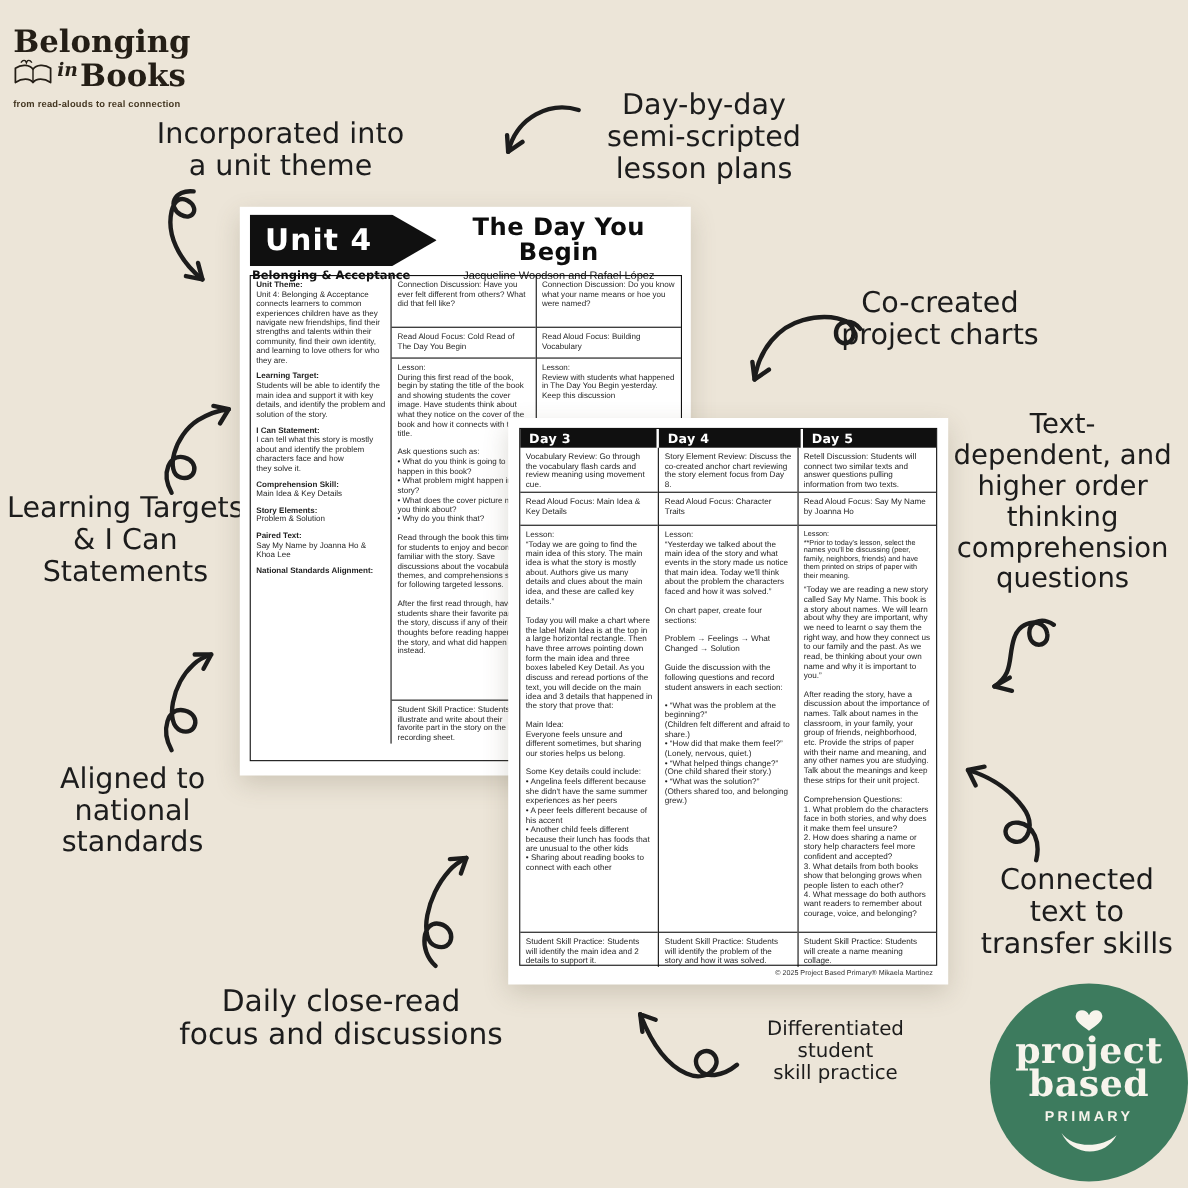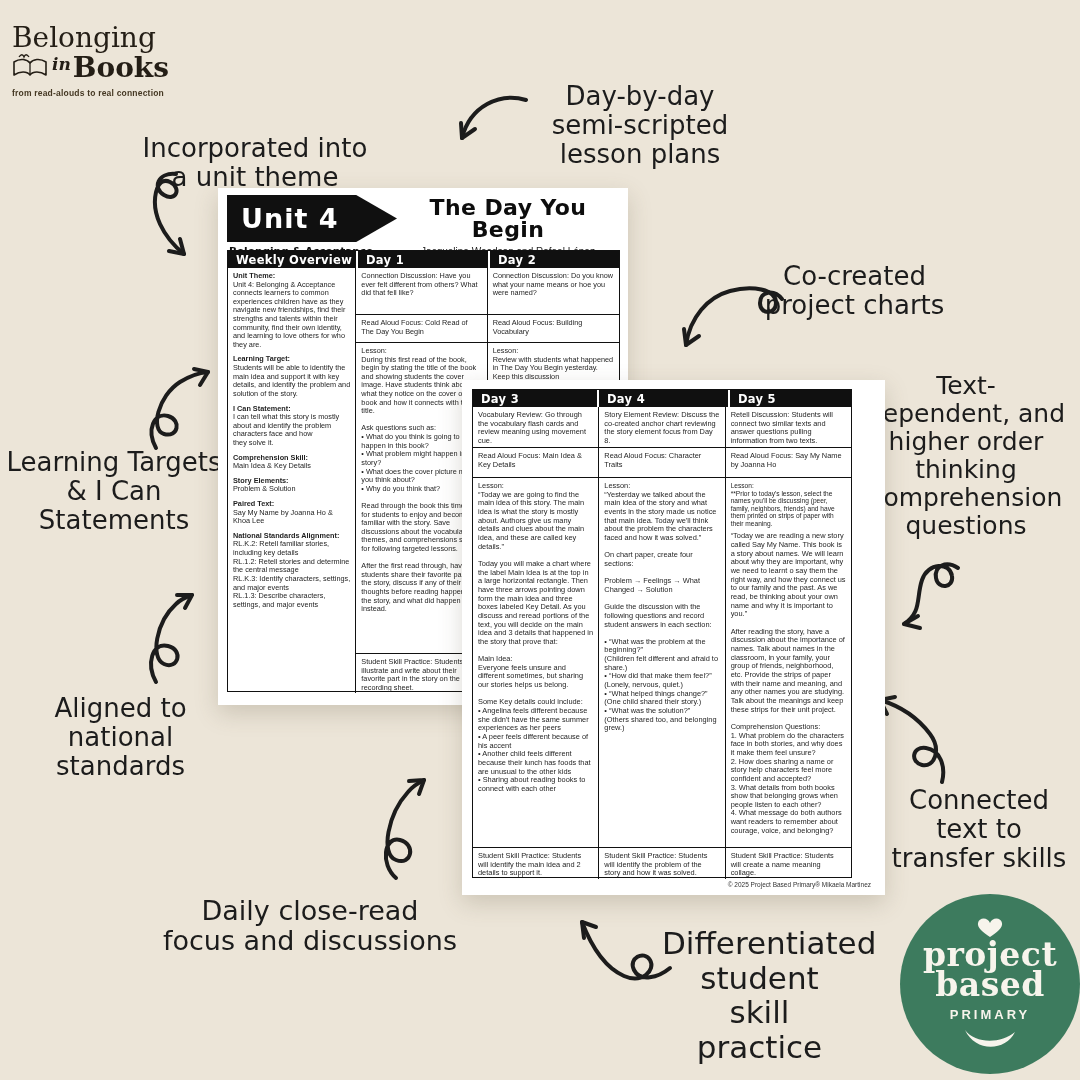--- a/index.html
+++ b/index.html
@@ -3,45 +3,45 @@
 <meta charset="utf-8">
 <style>
   html,body{margin:0;padding:0;}
   body{width:1080px;height:1080px;position:relative;overflow:hidden;
        background:#ece5d8;font-family:"Liberation Sans",sans-serif;color:#1f1f1f;}
   .abs{position:absolute;}
   .pre{white-space:pre-line;}
 
   
   .brand{left:12px;top:24px;width:220px;}
-  .brand-l1{font-family:"DejaVu Serif",serif;font-weight:normal;font-size:28px;color:#241e16;line-height:1;}
+  .brand-l1{font-family:"DejaVu Serif",serif;font-weight:bold;font-size:28px;color:#241e16;line-height:1;}
   .brand-l2{display:flex;align-items:center;margin-top:2px;line-height:1;}
   .brand-in{font-family:"DejaVu Serif",serif;font-style:italic;font-weight:bold;font-size:17px;color:#241e16;margin:0 2px 8px 4px;}
   .brand-books{font-family:"DejaVu Serif",serif;font-weight:bold;font-size:28px;color:#241e16;}
   .brand-tag{margin-top:6px;font-size:8.5px;font-weight:bold;color:#453823;letter-spacing:.2px;}
 
   
   .anno{font-family:"DejaVu Sans",sans-serif;color:#1c1c1c;text-align:center;line-height:1.12;}
-  .anno-unit{left:130px;top:108px;width:250px;font-size:26px;margin-top:26px;}
+  .anno-unit{left:130px;top:108px;width:250px;font-size:26px;}
   .anno-dbd{left:535px;top:82px;width:210px;font-size:26px;}
   .anno-anchor{left:762px;top:262px;width:185px;font-size:26px;}
   .anno-textdep{left:852px;top:372px;width:228px;font-size:25px;}
   .anno-targets{left:0px;top:448px;width:228px;font-size:26px;}
   .anno-aligned{left:38px;top:694px;width:165px;font-size:26px;}
   .anno-daily{left:150px;top:896px;width:320px;font-size:27px;}
-  .anno-diff{left:662px;top:926px;width:195px;font-size:31px;}
+  .anno-diff{left:662px;top:926px;width:195px;font-size:18px;}
   .anno-conn{left:878px;top:786px;width:202px;font-size:26px;}
 
   .arrow{position:absolute;}
   .arrow path{fill:none;stroke:#1c1c1c;stroke-width:4;stroke-linecap:round;stroke-linejoin:round;}
 
   
   .page{background:#ffffff;box-shadow:0 8px 22px rgba(92,80,58,.22);}
   .page1{left:218px;top:188px;width:410px;height:517px;z-index:2;}
-  .page2{left:462px;top:380px;width:400px;height:515px;z-index:3;padding-left:23px;}
+  .page2{left:462px;top:380px;width:400px;height:515px;z-index:3;}
 
   .banner{position:absolute;left:9px;top:7px;width:170px;height:47px;background:#101010;
           clip-path:polygon(0 0,76% 0,100% 50%,76% 100%,0 100%);
           display:flex;align-items:center;padding-left:14px;box-sizing:border-box;}
   .banner span{font-family:"DejaVu Sans",sans-serif;font-weight:bold;font-size:27px;color:#fff;letter-spacing:1px;}
   .p1-sub{position:absolute;left:11px;top:57px;font-family:"DejaVu Sans",sans-serif;font-weight:bold;font-size:10.5px;color:#111;}
   .p1-titlebox{position:absolute;left:178px;top:9px;width:224px;text-align:center;}
   .p1-title{font-family:"DejaVu Sans",sans-serif;font-weight:bold;font-size:22px;letter-spacing:.4px;color:#0d0d0d;line-height:1;}
   .p1-authors{margin-top:5px;font-size:10px;color:#222;}
 
@@ -166,42 +166,32 @@
   <div class="banner">
     <span>Unit 4</span>
   </div>
   <div class="p1-sub">Belonging &amp; Acceptance</div>
   <div class="p1-titlebox">
     <div class="p1-title">The Day You Begin</div>
     <div class="p1-authors">Jacqueline Woodson and Rafael López</div>
   </div>
 
   <div class="tbl t1">
-    <div class="thead">
-      <div class="th c1w">Weekly Overview</div>
-        <div class="thgap"></div>
-      <div class="th" style="width:130px">Day 1</div>
-        <div class="thgap"></div>
-      <div class="th" style="width:129px">Day 2</div>
-    </div>
     <div class="tbody">
       <div class="col c1w">
         <div class="cell ovh">
           <div class="ov-sec"><span class="ov-label">Unit Theme:</span><div class="pre">Unit 4: Belonging &amp; Acceptance connects learners to common experiences children have as they navigate new friendships, find their strengths and talents within their community, find their own identity, and learning to love others for who they are.</div></div>
           <div class="ov-sec"><span class="ov-label">Learning Target:</span><div class="pre">Students will be able to identify the main idea and support it with key details, and identify the problem and solution of the story.</div></div>
           <div class="ov-sec"><span class="ov-label">I Can Statement:</span><div class="pre">I can tell what this story is mostly about and identify the problem characters face and how
 they solve it.</div></div>
           <div class="ov-sec"><span class="ov-label">Comprehension Skill:</span><div class="pre">Main Idea &amp; Key Details</div></div>
           <div class="ov-sec"><span class="ov-label">Story Elements:</span><div class="pre">Problem &amp; Solution</div></div>
           <div class="ov-sec"><span class="ov-label">Paired Text:</span><div class="pre">Say My Name by Joanna Ho &amp;
 Khoa Lee</div></div>
-          <div class="ov-sec"><span class="ov-label">National Standards Alignment:</span><div class="pre">RL.K.2: Retell familiar stories, including key details
-RL.1.2: Retell stories and determine the central message
-RL.K.3: Identify characters, settings, and major events
-RL.1.3: Describe characters, settings, and major events</div></div>
+          <div class="ov-sec"><span class="ov-label">National Standards Alignment:</span></div>
         </div>
       </div>
       <div class="col c2w">
         <div class="cell r1h pre">Connection Discussion: Have you ever felt different from others? What did that fell like?</div>
         <div class="cell r2h pre">Read Aloud Focus: Cold Read of The Day You Begin</div>
         <div class="cell r3h pre">Lesson:
 During this first read of the book, begin by stating the title of the book and showing students the cover image. Have students think about what they notice on the cover of the book and how it connects with the title.
 
 Ask questions such as:
 •  What do you think is going to happen in this book?

